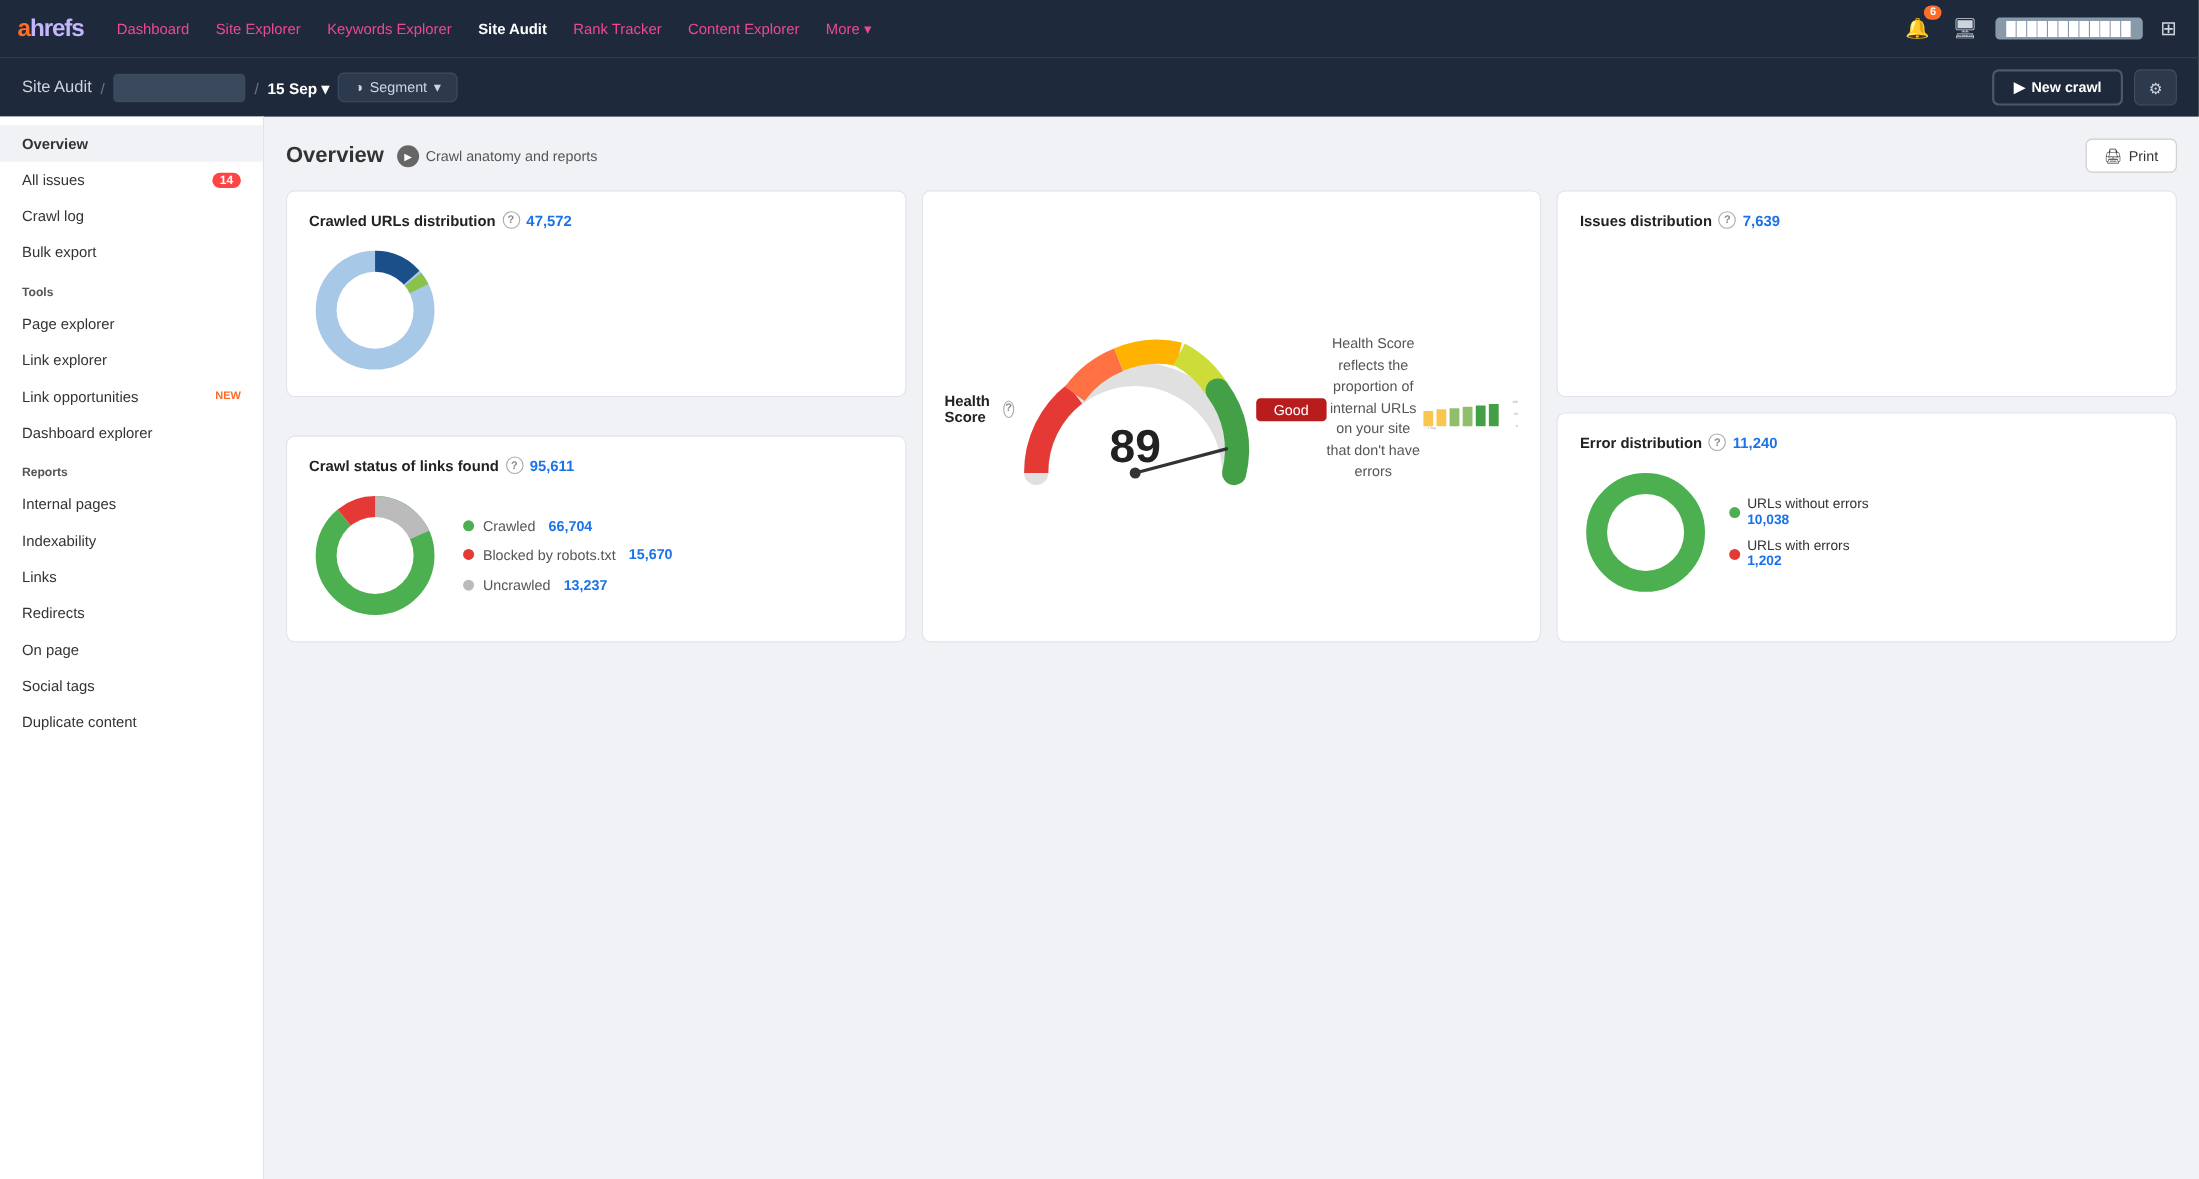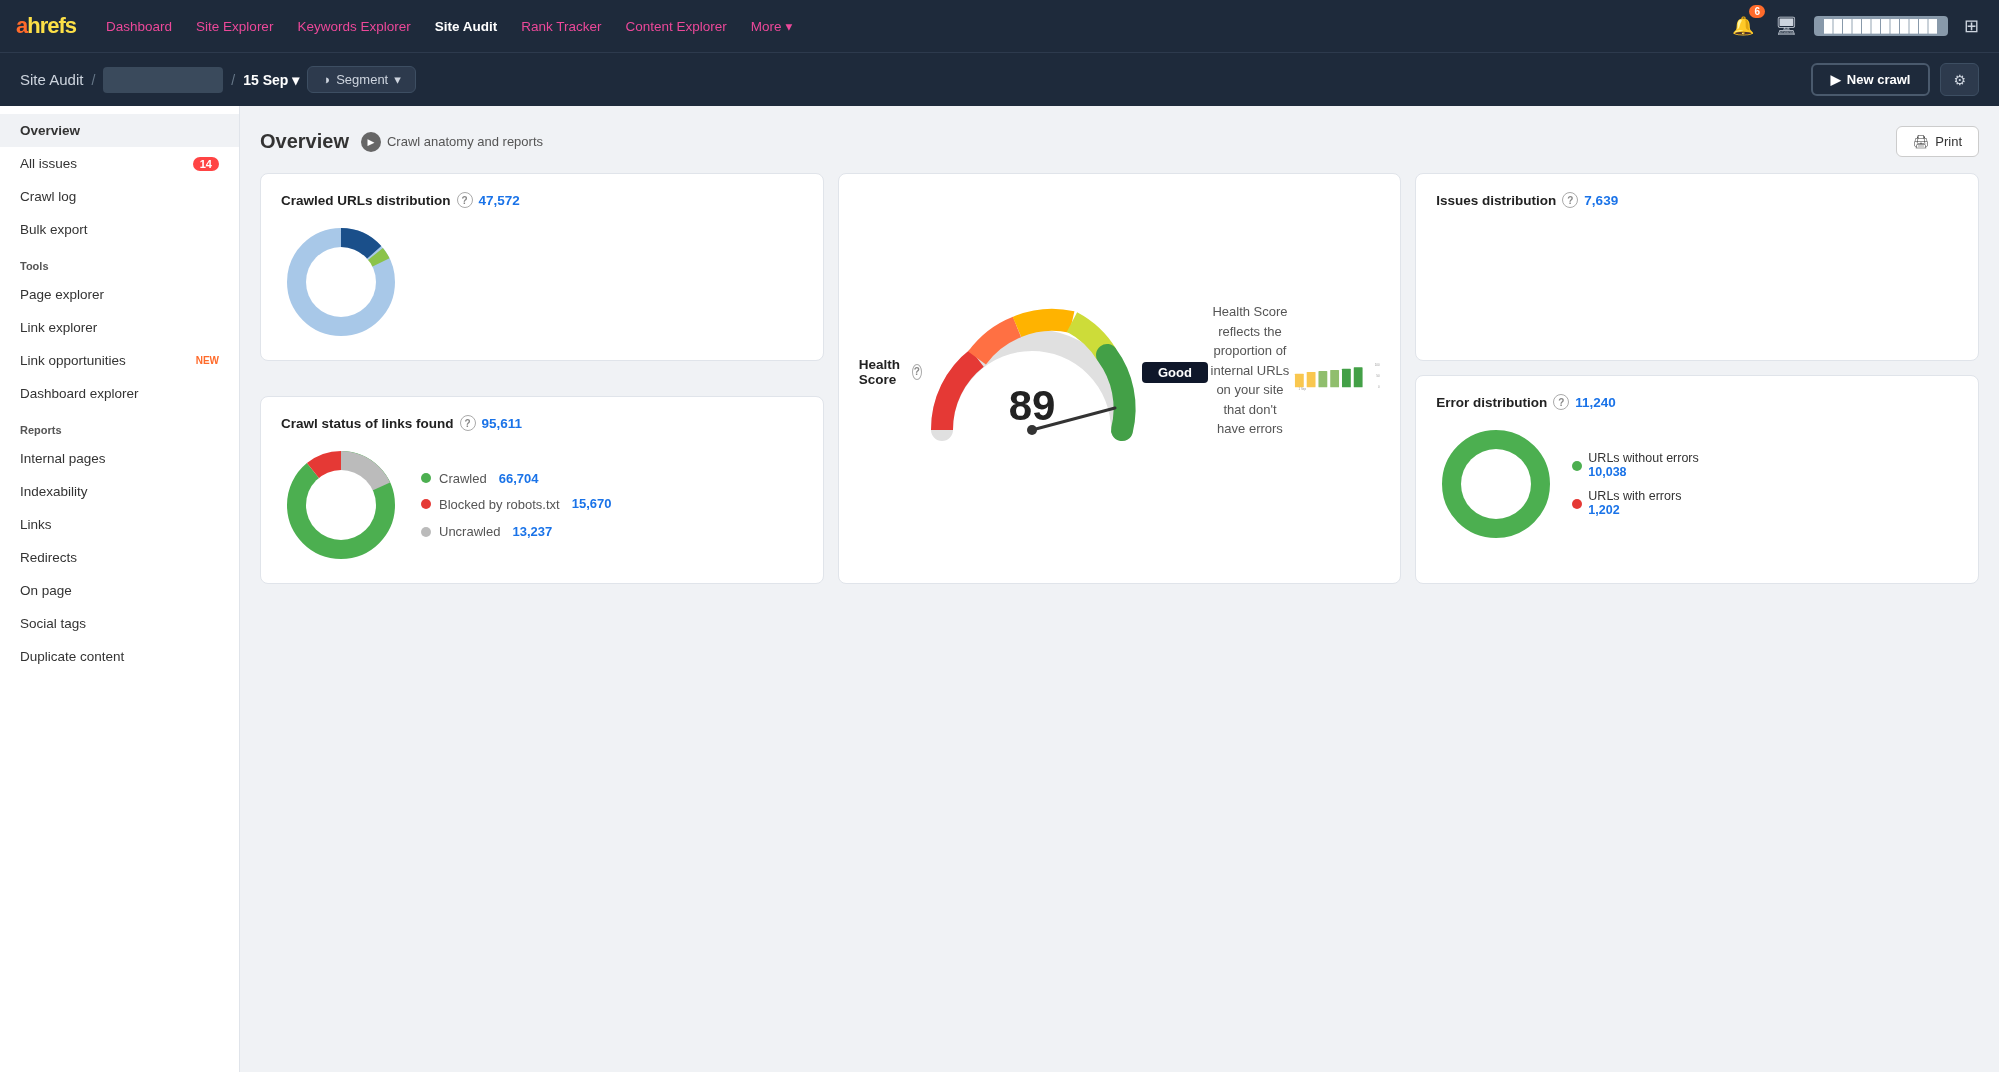--- a/index.html
+++ b/index.html
@@ -14,21 +14,21 @@
       height: 52px;
       gap: 4px;
     }
     .logo {
       color: #ff6b2b;
       font-size: 22px;
       font-weight: 900;
       margin-right: 16px;
       letter-spacing: -1px;
     }
-    .logo span { color: #fde047; }
+    .logo span { color: #c4b5fd; }
     .nav-link {
       color: #ec4899;
       text-decoration: none;
       padding: 6px 10px;
       border-radius: 4px;
       font-size: 13.5px;
       white-space: nowrap;
     }
     .nav-link.active { color: #fff; font-weight: 600; }
     .nav-more { display: flex; align-items: center; gap: 4px; }
@@ -239,26 +239,26 @@
     .donut-row { display: flex; align-items: center; gap: 20px; }
     .donut-legend { display: flex; flex-direction: column; gap: 10px; }
     .legend-item { display: flex; align-items: center; gap: 8px; font-size: 13px; }
     .legend-dot { width: 10px; height: 10px; border-radius: 50%; flex-shrink: 0; }
     .legend-label { color: #555; }
     .legend-value { color: #1a73e8; font-weight: 600; margin-left: 4px; }
 
     
     .health-card { grid-column: 2; grid-row: 1 / 3; display: flex; flex-direction: row; align-items: center; }
     .good-badge {
-      background: #0f172a;
+      background: #b91c1c;
       color: #fff;
       border-radius: 4px;
       padding: 3px 16px;
       font-size: 13px;
-      font-weight: 700;
+      font-weight: 400;
       margin-bottom: 12px;
     }
     .health-desc {
       text-align: center;
       color: #555;
       font-size: 13px;
       line-height: 1.5;
       margin-bottom: 16px;
     }
 

